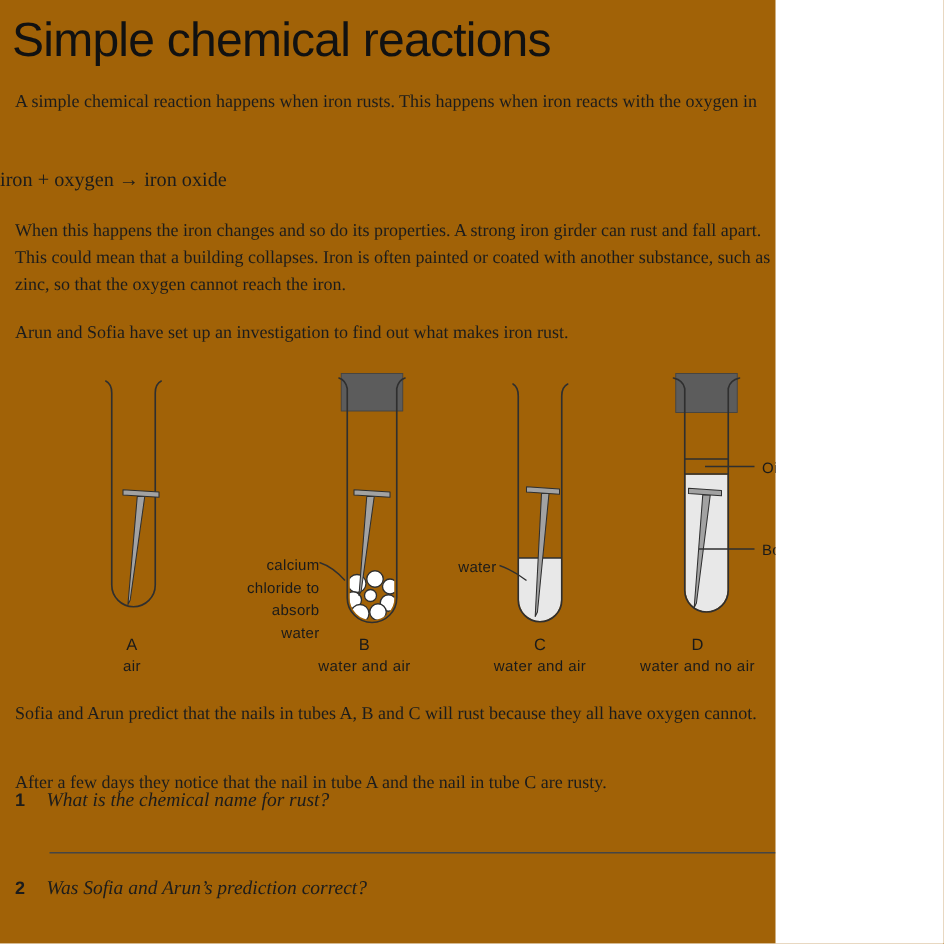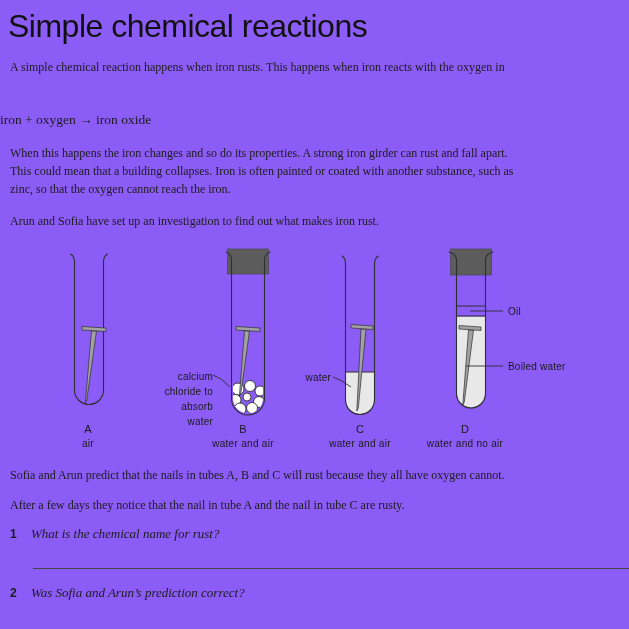--- a/index.html
+++ b/index.html
@@ -1,19 +1,19 @@
 <!DOCTYPE html>
 <html><head>
 <meta charset="utf-8">
 <style>
   html,body{margin:0;padding:0;background:#ffffff;}
   .page{
     position:relative;
-    width:629px;height:629px;
-    background:#8b5cf6;
+    width:517px;height:629px;
+    background:#a16207;
     overflow:hidden;
     color:#1c1c1c;
     font-family:"Liberation Serif", serif;
   }
   .title{
     position:absolute;left:8px;top:8px;
     font-family:"Liberation Sans", sans-serif;
     font-weight:400;
     font-size:32px;
     letter-spacing:-0.5px;
@@ -29,21 +29,21 @@
   }
   .equation{
     position:absolute;left:0;top:112px;width:629px;
     font-size:13.5px;
     color:#1c1c1c;
   }
   .p-intro{top:58px;}
   .p-props{top:144px;}
   .p-setup{top:212px;}
   .p-predict{top:466px;}
-  .p-observe{top:496px;}
+  .p-observe{top:512px;}
   .diagram{position:absolute;left:0;top:240px;width:629px;height:215px;}
   .diagram svg{display:block;}
   .question{position:absolute;left:10px;width:616px;}
   .q1{top:524px;}
   .q2{top:583px;}
   .qnum{
     font-family:"Liberation Sans", sans-serif;
     font-weight:700;
     font-size:12px;
     display:inline-block;

